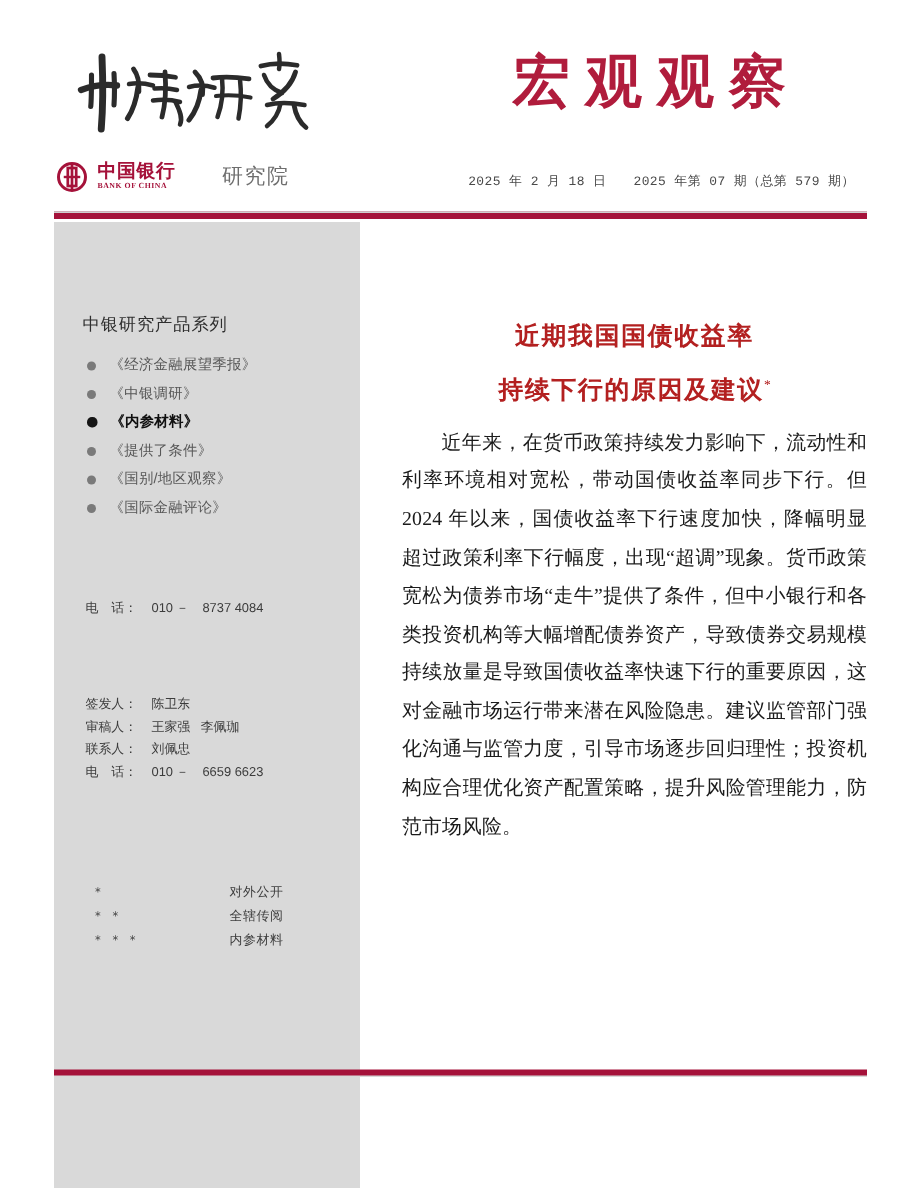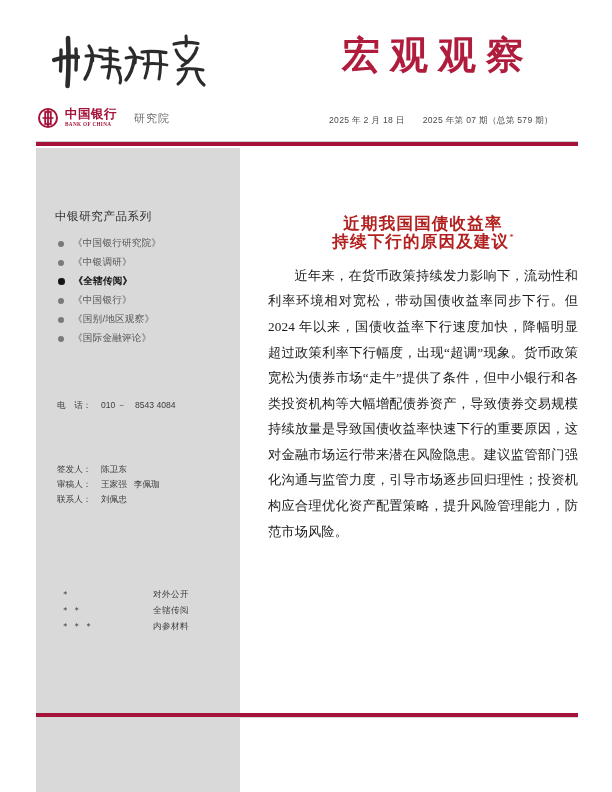--- a/index.html
+++ b/index.html
@@ -66,23 +66,23 @@
   }
   .boc-en {
     font-family: "Liberation Serif", "DejaVu Serif", serif;
     font-size: 5.2px;
     font-weight: bold;
     color: #a5123a;
     letter-spacing: 0.35px;
     margin-top: 1.5px;
   }
   .institute {
-    font-size: 11px;
+    font-size: 14px;
     color: #6e6e6e;
-    margin-left: 10px;
+    margin-left: 24px;
     letter-spacing: 1px;
     font-family: Liberation Serif, serif;
   }
 
   .masthead {
     position: absolute;
     left: 302px;
     top: 36px;
     width: 262px;
     text-align: center;
@@ -98,21 +98,21 @@
   .issue-line {
     position: absolute;
     left: 300px;
     top: 115px;
     width: 282px;
     display: flex;
     justify-content: center;
     gap: 18px;
     font-size: 8.6px;
     color: #4a4a4a;
-    font-family: Liberation Sans, sans-serif;
+    font-family: Liberation Mono, monospace;
     letter-spacing: 0.3px;
   }
 
   .rule-top {
     position: absolute;
     left: 36px;
     top: 141px;
     width: 542px;
     height: 4px;
     background: #a5123a;
@@ -238,20 +238,21 @@
   .doc-title {
     text-align: center;
     font-family: "Liberation Serif", "DejaVu Serif", serif;
     font-weight: bold;
     font-size: 16.5px;
     color: #b32020;
     letter-spacing: 1.2px;
     line-height: 1;
   }
   .doc-title .line2 {
+    margin-top: 19px;
     position: relative;
   }
   .title-asterisk {
     font-size: 9px;
     vertical-align: super;
     font-weight: normal;
     letter-spacing: 0;
   }
 
   .body-text {
@@ -333,59 +334,62 @@
 
   <div class="rule-top"></div>
 
   <aside class="sidebar">
 
     <div class="series-title">中银研究产品系列</div>
 
     <ul class="series-list">
       <li class="series-item">
         <span class="bullet"></span>
-        <span class="series-label">《中国银行研究院》</span>
+        <span class="series-label">《经济金融展望季报》</span>
       </li>
       <li class="series-item">
         <span class="bullet"></span>
         <span class="series-label">《中银调研》</span>
       </li>
       <li class="series-item active">
         <span class="bullet"></span>
-        <span class="series-label">《全辖传阅》</span>
+        <span class="series-label">《内参材料》</span>
       </li>
       <li class="series-item">
         <span class="bullet"></span>
-        <span class="series-label">《中国银行》</span>
+        <span class="series-label">《提供了条件》</span>
       </li>
       <li class="series-item">
         <span class="bullet"></span>
         <span class="series-label">《国别/地区观察》</span>
       </li>
       <li class="series-item">
         <span class="bullet"></span>
         <span class="series-label">《国际金融评论》</span>
       </li>
     </ul>
 
     <div class="meta-block meta-authors">
       <div class="meta-row">
-        <span class="meta-key">电　话：</span><span>010</span><span class="meta-sep">－</span><span class="meta-gap-sm"></span><span>8543 4084</span>
+        <span class="meta-key">电　话：</span><span>010</span><span class="meta-sep">－</span><span class="meta-gap-sm"></span><span>8737 4084</span>
       </div>
     </div>
 
     <div class="meta-block meta-signoff">
       <div class="meta-row">
         <span class="meta-key">签发人：</span><span>陈卫东</span>
       </div>
       <div class="meta-row">
         <span class="meta-key">审稿人：</span><span>王家强</span><span class="meta-gap-sm"></span><span>李佩珈</span>
       </div>
       <div class="meta-row">
         <span class="meta-key">联系人：</span><span>刘佩忠</span>
+      </div>
+      <div class="meta-row">
+        <span class="meta-key">电　话：</span><span>010</span><span class="meta-sep">－</span><span class="meta-gap-sm"></span><span>6659 6623</span>
       </div>
     </div>
 
     <div class="notes">
       <div class="note-row">
         <span class="note-stars">＊</span>
         <span class="note-text">对外公开</span>
       </div>
       <div class="note-row">
         <span class="note-stars">＊＊</span>

